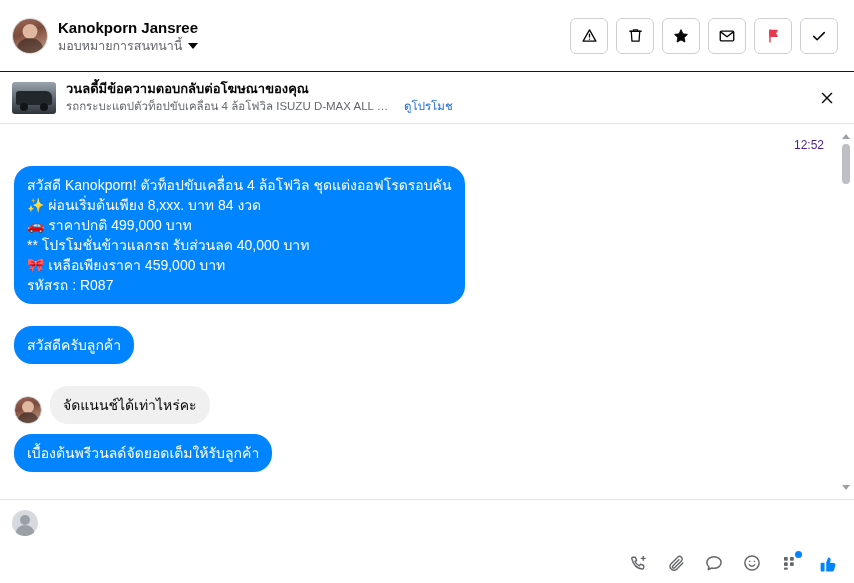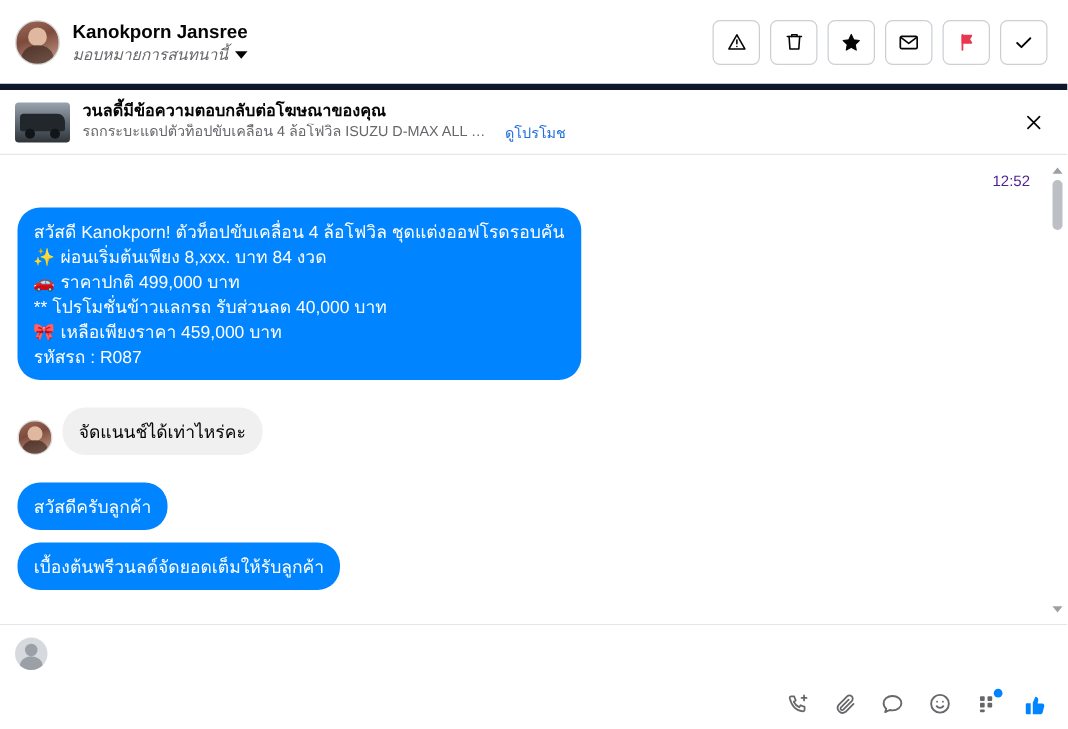--- a/index.html
+++ b/index.html
@@ -18,21 +18,21 @@
     background: #fff;
   }
 
   
   .header {
     height: 72px;
     flex: 0 0 72px;
     display: flex;
     align-items: center;
     padding: 0 16px 0 12px;
-    border-bottom: 5px solid #0f172a;
+    border-bottom: 1px solid #0f172a;
     background: #fff;
   }
   .avatar {
     width: 36px; height: 36px;
     border-radius: 50%;
     flex: 0 0 36px;
     margin-right: 10px;
     background: linear-gradient(160deg,#9d6a5a 0%,#7d4b3d 40%,#c9a08c 100%);
     position: relative;
     overflow: hidden;
@@ -56,21 +56,21 @@
     border-radius: 50%;
     background: #e0b79f;
   }
   .hdr-text { display: flex; flex-direction: column; justify-content: center; }
   .hdr-name {
     font-size: 15px;
     font-weight: bold;
     color: #050505;
     line-height: 20px;
   }
-  .hdr-sub-row { display: flex; align-items: center; gap: 6px; font-style: italic; }
+  .hdr-sub-row { display: flex; align-items: center; gap: 6px; }
   .hdr-sub {
     font-size: 12.5px;
     color: #65676b;
     line-height: 16px;
   }
   .caret-down {
     width: 0; height: 0;
     border-left: 5px solid transparent;
     border-right: 5px solid transparent;
     border-top: 6px solid #050505;
@@ -405,27 +405,27 @@
 
       <div class="row out">
         <div class="bubble blue">สวัสดี Kanokporn! ตัวท็อปขับเคลื่อน 4 ล้อโฟวิล ชุดแต่งออฟโรดรอบคัน
 ✨ ผ่อนเริ่มต้นเพียง 8,xxx. บาท 84 งวด
 🚗 ราคาปกติ 499,000 บาท
 ** โปรโมชั่นข้าวแลกรถ รับส่วนลด 40,000 บาท
 🎀 เหลือเพียงราคา 459,000 บาท
 รหัสรถ : R087</div>
       </div>
 
+      <div class="row out spacer-out">
+        <div class="bubble blue">สวัสดีครับลูกค้า</div>
+      </div>
+
       <div class="row in spacer-out">
         <div class="row-avatar"></div>
         <div class="bubble grey">จัดแนนช์ได้เท่าไหร่คะ</div>
-      </div>
-
-      <div class="row out spacer-out">
-        <div class="bubble blue">สวัสดีครับลูกค้า</div>
       </div>
 
       <div class="row out">
         <div class="bubble blue">เบื้องต้นพรีวนลด์จัดยอดเต็มให้รับลูกค้า</div>
       </div>
     </div>
 
     <div class="scrollbar">
       <div class="sb-track"></div>
       <div class="sb-arrow up">

